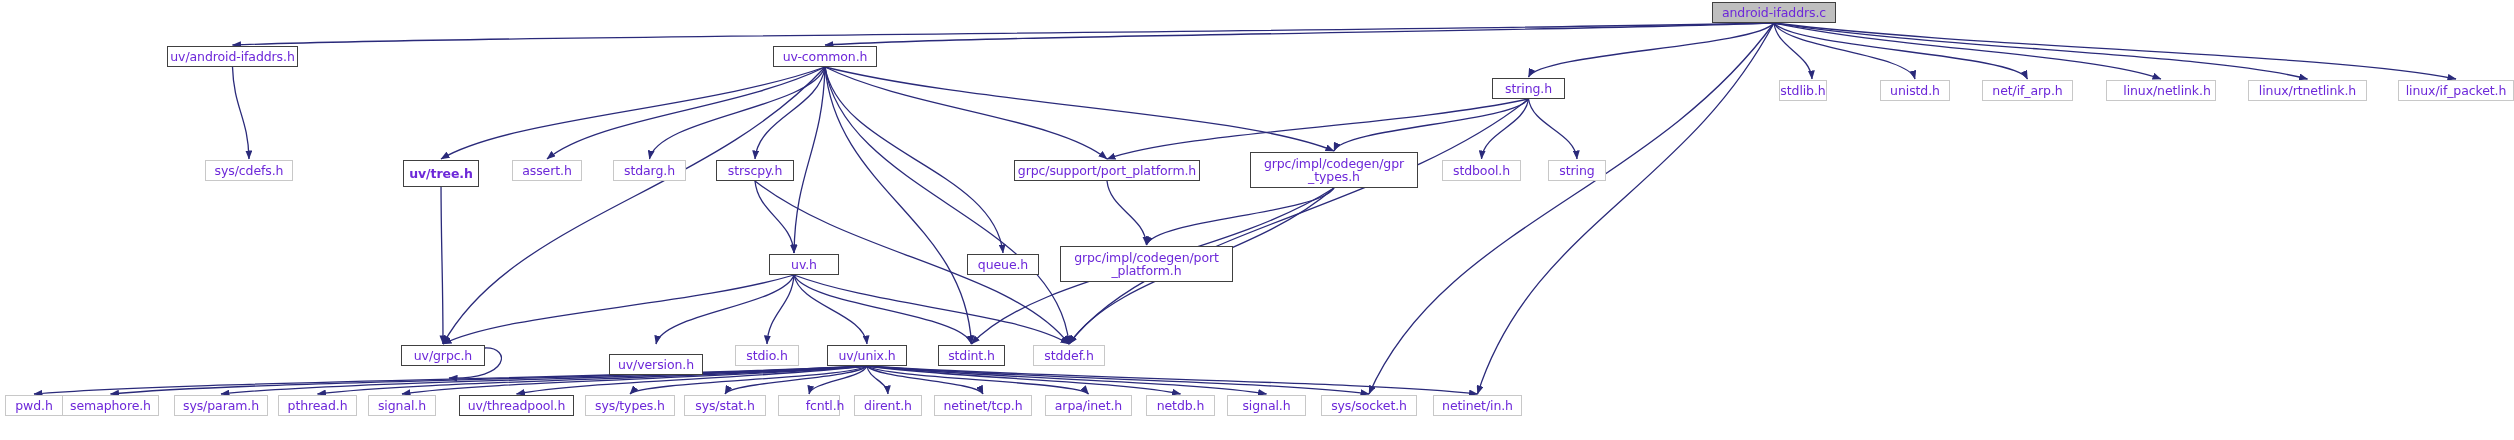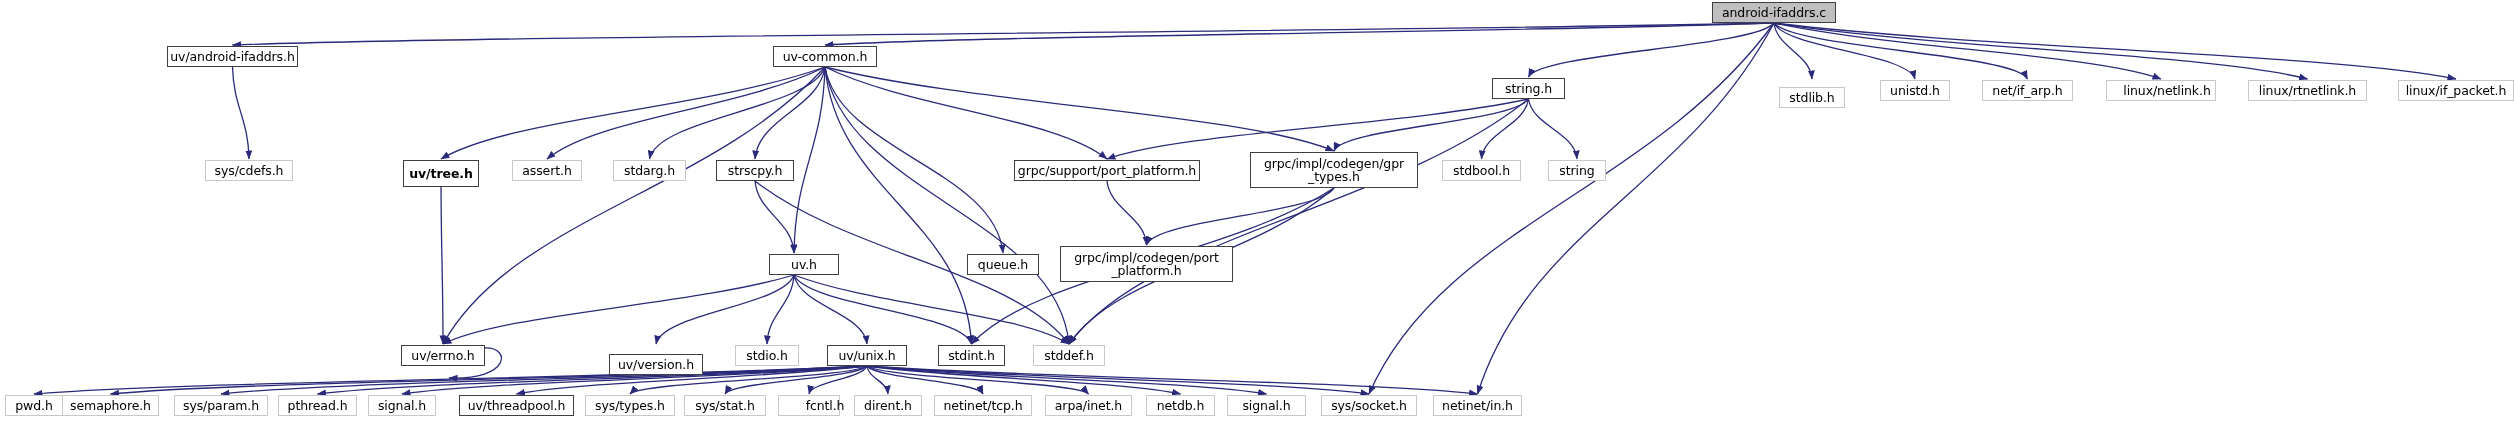--- a/index.html
+++ b/index.html
@@ -1,20 +1,20 @@
 <!DOCTYPE html>
 <html><head>
 <meta charset="utf-8">
 <style>
   html,body{margin:0;padding:0;background:#ffffff;}
   body{font-family:"DejaVu Sans","Liberation Sans",sans-serif;}
   #graph{position:relative;width:2514px;height:440px;background:#ffffff;overflow:hidden;}
   #edges{position:absolute;left:0;top:0;width:2514px;height:440px;pointer-events:none;}
   .node{position:absolute;box-sizing:border-box;display:flex;align-items:center;justify-content:center;
-        text-align:center;line-height:1.06;color:#000000;background:#ffffff;
+        text-align:center;line-height:1.06;color:#6d28d9;background:#ffffff;
         font-size:12.5px;white-space:pre-line;letter-spacing:-0.1px;}
   .node.thin{border:1px solid #c8c8c8;}
   .node.thick{border:1.6px solid #404040;}
   .node.root{border:1.6px solid #404040;background:#bfbfbf;}
 </style>
 </head>
 <body>
 
 <div id="graph">
   <svg id="edges" viewBox="0 0 2514 440">
@@ -82,41 +82,41 @@
         <path d="M 867 366 C 986.85 378.6, 1194.59 381.4, 1266.5 394" marker-end="url(#arrow)"></path>
         <path d="M 867 366 C 1017.6 378.6, 1278.64 381.4, 1369 394" marker-end="url(#arrow)"></path>
         <path d="M 867 366 C 1050.15 378.6, 1367.61 381.4, 1477.5 394" marker-end="url(#arrow)"></path>
       </g>
   </svg>
   <div id="nodes">
       <div class="node root" style="left: 1712px; top: 2px; width: 124px; height: 21px;">android-ifaddrs.c</div>
       <div class="node thick" style="left: 167px; top: 46px; width: 131px; height: 21px;">uv/android-ifaddrs.h</div>
       <div class="node thick" style="left: 773px; top: 46px; width: 104px; height: 21px;">uv-common.h</div>
       <div class="node thick" style="left: 1492px; top: 78px; width: 73px; height: 21px;">string.h</div>
-      <div class="node thin" style="left: 1779px; top: 80px; width: 66px; height: 21px; margin-top: 7px;">stdlib.h</div>
+      <div class="node thin" style="left: 1779px; top: 80px; width: 48px; height: 21px;">stdlib.h</div>
       <div class="node thin" style="left: 1880px; top: 80px; width: 70px; height: 21px;">unistd.h</div>
       <div class="node thin" style="left: 1982px; top: 80px; width: 91px; height: 21px;">net/if_arp.h</div>
       <div class="node thin" style="left: 2106px; top: 80px; width: 110px; height: 21px; padding-left: 12px;">linux/netlink.h</div>
       <div class="node thin" style="left: 2248px; top: 80px; width: 119px; height: 21px;">linux/rtnetlink.h</div>
       <div class="node thin" style="left: 2398px; top: 80px; width: 116px; height: 21px;">linux/if_packet.h</div>
       <div class="node thin" style="left: 205px; top: 160px; width: 88px; height: 21px;">sys/cdefs.h</div>
       <div class="node thick" style="left: 403px; top: 160px; width: 76px; height: 27px; font-weight: bold;">uv/tree.h</div>
       <div class="node thin" style="left: 512px; top: 160px; width: 70px; height: 21px;">assert.h</div>
       <div class="node thin" style="left: 613px; top: 160px; width: 73px; height: 21px;">stdarg.h</div>
       <div class="node thick" style="left: 716px; top: 160px; width: 78px; height: 21px;">strscpy.h</div>
       <div class="node thick" style="left: 1014px; top: 160px; width: 186px; height: 21px;">grpc/support/port_platform.h</div>
       <div class="node thick" style="left: 1250px; top: 152px; width: 168px; height: 36px;">grpc/impl/codegen/gpr
 _types.h</div>
       <div class="node thin" style="left: 1442px; top: 160px; width: 79px; height: 21px;">stdbool.h</div>
       <div class="node thin" style="left: 1548px; top: 160px; width: 58px; height: 21px;">string</div>
       <div class="node thick" style="left: 769px; top: 254px; width: 70px; height: 21px;">uv.h</div>
       <div class="node thick" style="left: 967px; top: 254px; width: 72px; height: 21px;">queue.h</div>
       <div class="node thick" style="left: 1060px; top: 246px; width: 173px; height: 36px;">grpc/impl/codegen/port
 _platform.h</div>
-      <div class="node thick" style="left: 401px; top: 345px; width: 84px; height: 21px;">uv/errno.h</div>
+      <div class="node thick" style="left: 401px; top: 345px; width: 84px; height: 21px;">uv/grpc.h</div>
       <div class="node thick" style="left: 609px; top: 354px; width: 94px; height: 21px;">uv/version.h</div>
       <div class="node thin" style="left: 735px; top: 345px; width: 64px; height: 21px;">stdio.h</div>
       <div class="node thick" style="left: 827px; top: 345px; width: 80px; height: 21px;">uv/unix.h</div>
       <div class="node thick" style="left: 938px; top: 345px; width: 67px; height: 21px;">stdint.h</div>
       <div class="node thin" style="left: 1033px; top: 345px; width: 72px; height: 21px;">stddef.h</div>
       <div class="node thin" style="left: 5px; top: 395px; width: 58px; height: 21px;">pwd.h</div>
       <div class="node thin" style="left: 62px; top: 395px; width: 97px; height: 21px;">semaphore.h</div>
       <div class="node thin" style="left: 174px; top: 395px; width: 94px; height: 21px;">sys/param.h</div>
       <div class="node thin" style="left: 278px; top: 395px; width: 79px; height: 21px;">pthread.h</div>
       <div class="node thin" style="left: 368px; top: 395px; width: 68px; height: 21px;">signal.h</div>

